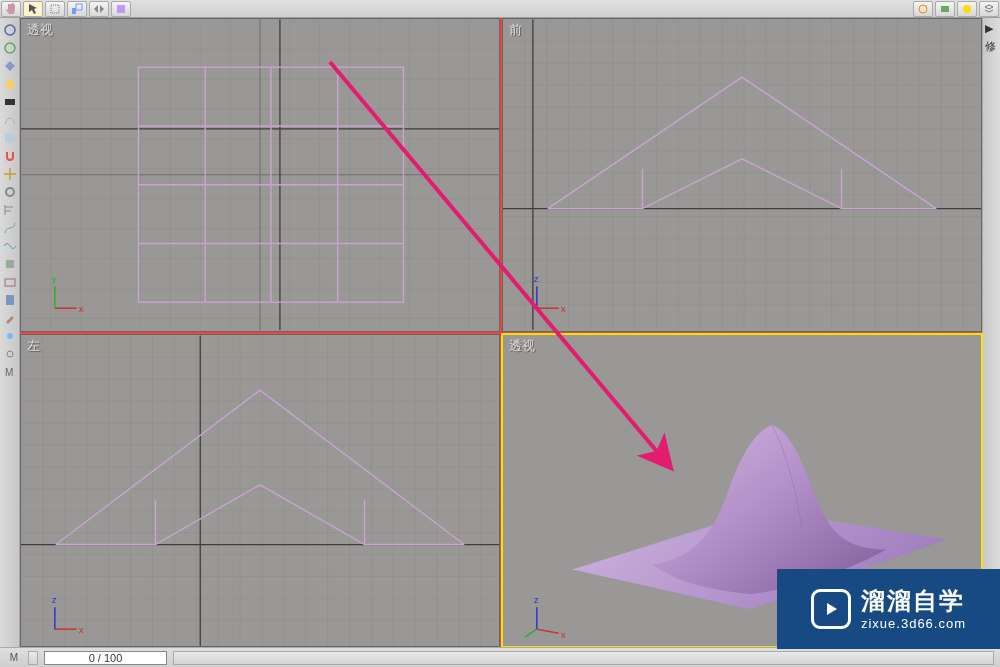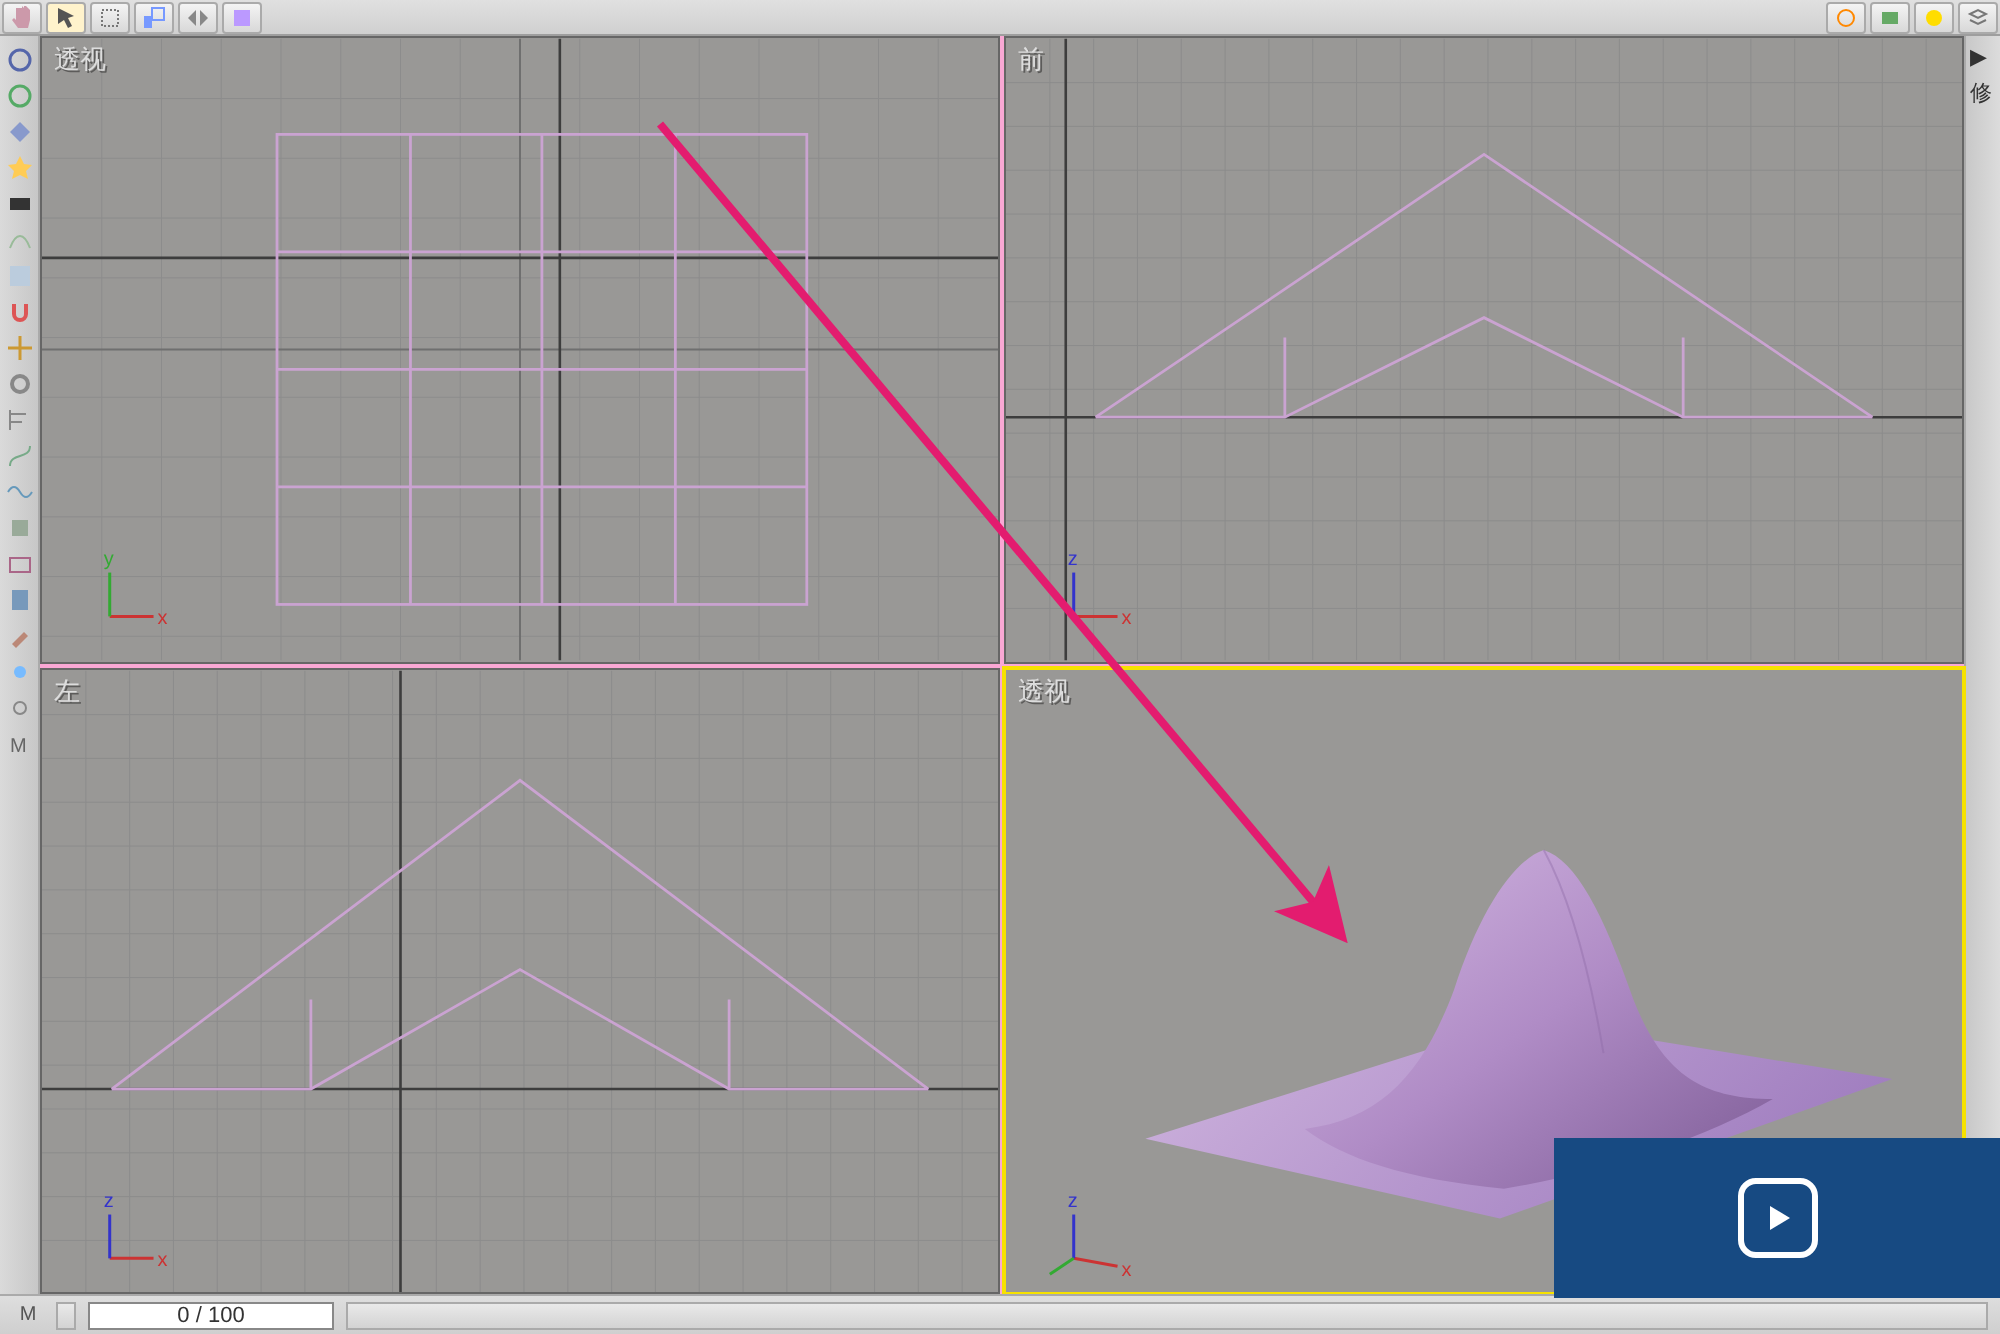--- a/index.html
+++ b/index.html
@@ -49,21 +49,21 @@
   .rightcap {
     position:absolute; right:0; top:18px; width:17px; height:60px;
     font-size:11px; color:#333; padding:4px 2px;
     writing-mode:horizontal-tb;
   }
   .rightcap div { margin-bottom:4px; }
 
   
   .viewports {
     position:absolute; left:20px; top:18px; width:962px; height:629px;
-    background:#f9a8d4;
+    background:#ef4444;
     display:grid;
     grid-template-columns:1fr 1fr;
     grid-template-rows:1fr 1fr;
     gap:2px;
   }
   .viewport {
     position:relative;
     background:#999896;
     overflow:hidden;
     border:1px solid #666;
@@ -424,13 +424,17 @@
   <div class="timeline">0 / 100</div>
   <div class="slider-track"></div>
 </div>
 
 <div class="watermark">
   <div class="play">
     <svg width="20" height="20" viewBox="0 0 20 20">
         <path d="M6 4l10 6-10 6z" fill="#fff"></path>
       </svg>
   </div>
+  <div class="txt">
+    <div class="cn">溜溜自学</div>
+    <div class="url">zixue.3d66.com</div>
+  </div>
 </div>
 
 </body></html>

